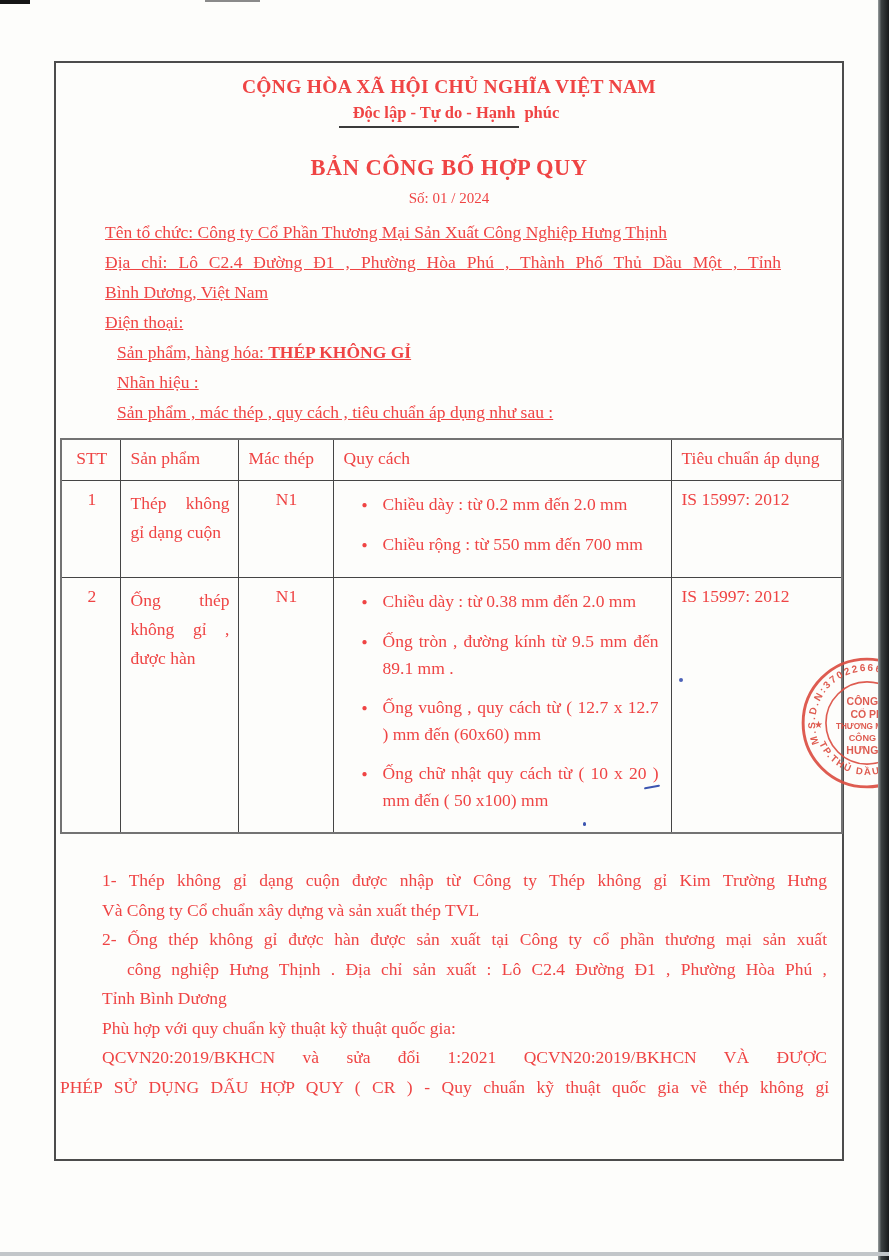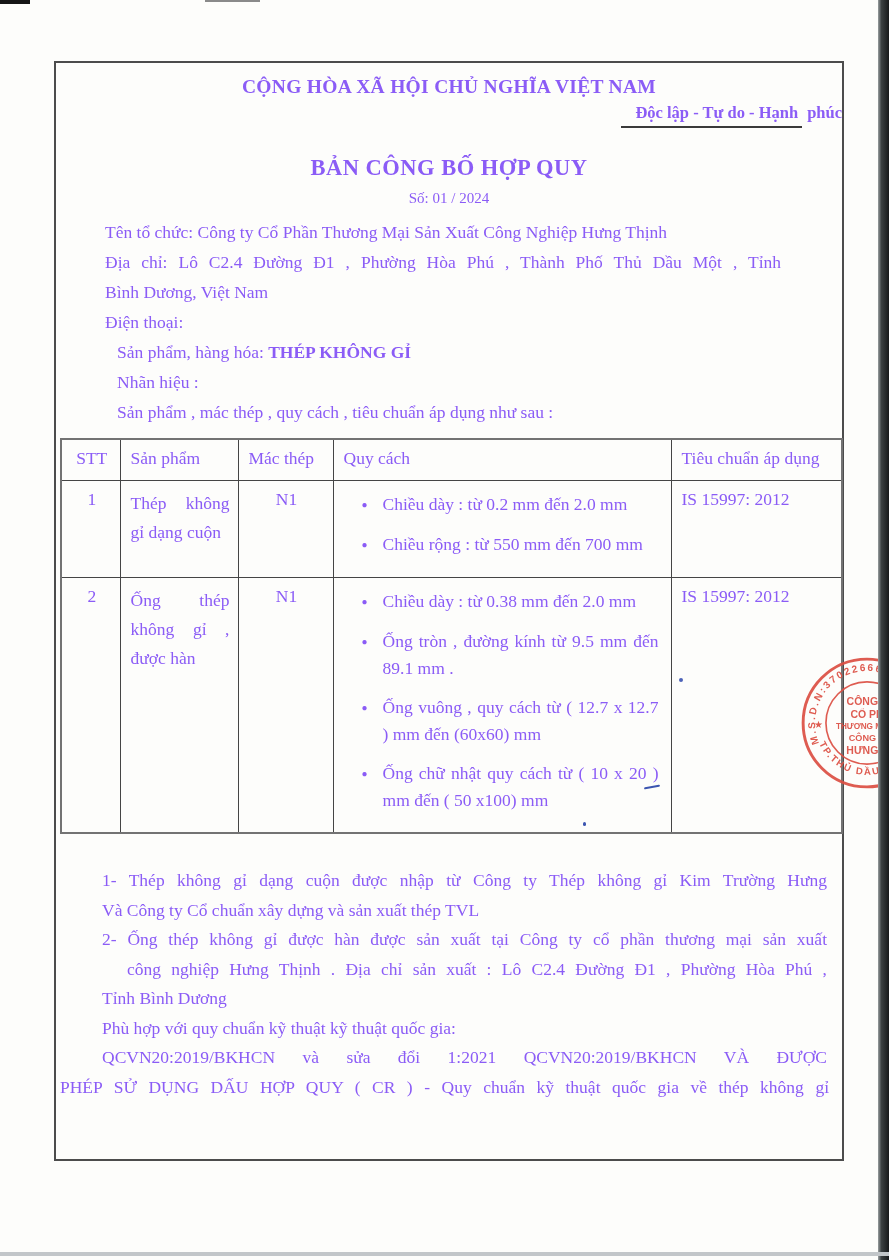--- a/index.html
+++ b/index.html
@@ -1,46 +1,46 @@
 <!DOCTYPE html>
 <html><head>
 <meta charset="utf-8">
 <style>
   html,body { margin:0; padding:0; background:#e8e8e6; }
   .page {
     position:relative; width:889px; height:1260px; margin:0 auto;
     background:#fdfdfb; overflow:hidden;
     font-family:"Liberation Serif","DejaVu Serif",serif;
-    color:#8b5cf6; font-size:17.5px;
+    color:#ef4444; font-size:17.5px;
   }
   
   .edge-strip-right { position:absolute; top:0; right:0; width:11px; height:100%;
     background:linear-gradient(to right,#9aa0a1 0%,#3c4142 30%,#17191a 100%); z-index:6; }
   .edge-strip-bottom { position:absolute; left:0; top:1252px; width:100%; height:4px;
     background:#c2c6c9; z-index:6; }
   .mark-topleft { position:absolute; left:0; top:0; width:30px; height:4px; background:#151515; z-index:6; }
   .mark-topmid { position:absolute; left:205px; top:0; width:55px; height:2px; background:#8a8a8a; z-index:6; }
   .pen-dash { position:absolute; left:644px; top:786px; width:16px; height:2px;
     background:#3c55b0; transform:rotate(-10deg); z-index:4; border-radius:1px; }
   .pen-dot1 { position:absolute; left:583px; top:822px; width:3px; height:4px; background:#3c55b0; z-index:4; border-radius:2px; }
   .pen-dot2 { position:absolute; left:679px; top:678px; width:4px; height:4px; background:#4d63b8; z-index:4; border-radius:2px; }
 
   .doc-border {
     position:absolute; left:54px; top:61px; width:786px; height:1096px;
     border:2px solid #4c4c4c; box-sizing:content-box; background:transparent;
   }
   .head { text-align:center; padding-top:13px; }
   .national { font-weight:bold; font-size:19.5px; letter-spacing:.3px; }
-  .motto { font-weight:bold; font-size:16.5px; margin-top:5px;text-align:right; }
+  .motto { font-weight:bold; font-size:16.5px; margin-top:5px; }
   .motto-ul { display:inline-block; border-bottom:2.5px solid #3a3a3a; padding:0 4px 3px 14px; }
   .motto-tail { margin-left:5px; }
   .doc-title { font-weight:bold; font-size:22.5px; letter-spacing:.5px; margin-top:27px; }
   .doc-number { font-size:15px; margin-top:9px; }
 
-  .content { padding:10px 61px 0 49px; line-height:30px; }
+  .content { padding:10px 61px 0 49px; line-height:30px;text-decoration:underline; }
   .line { display:block; }
   .ind { padding-left:12px; }
   .stretch { text-align:justify; text-align-last:justify; }
   .bold { font-weight:bold; }
 
   table.spec {
     border-collapse:collapse; table-layout:fixed;
     width:781px; margin:11px 0 0 4px;
     border:2px solid #737373; font-size:17.5px;
   }

